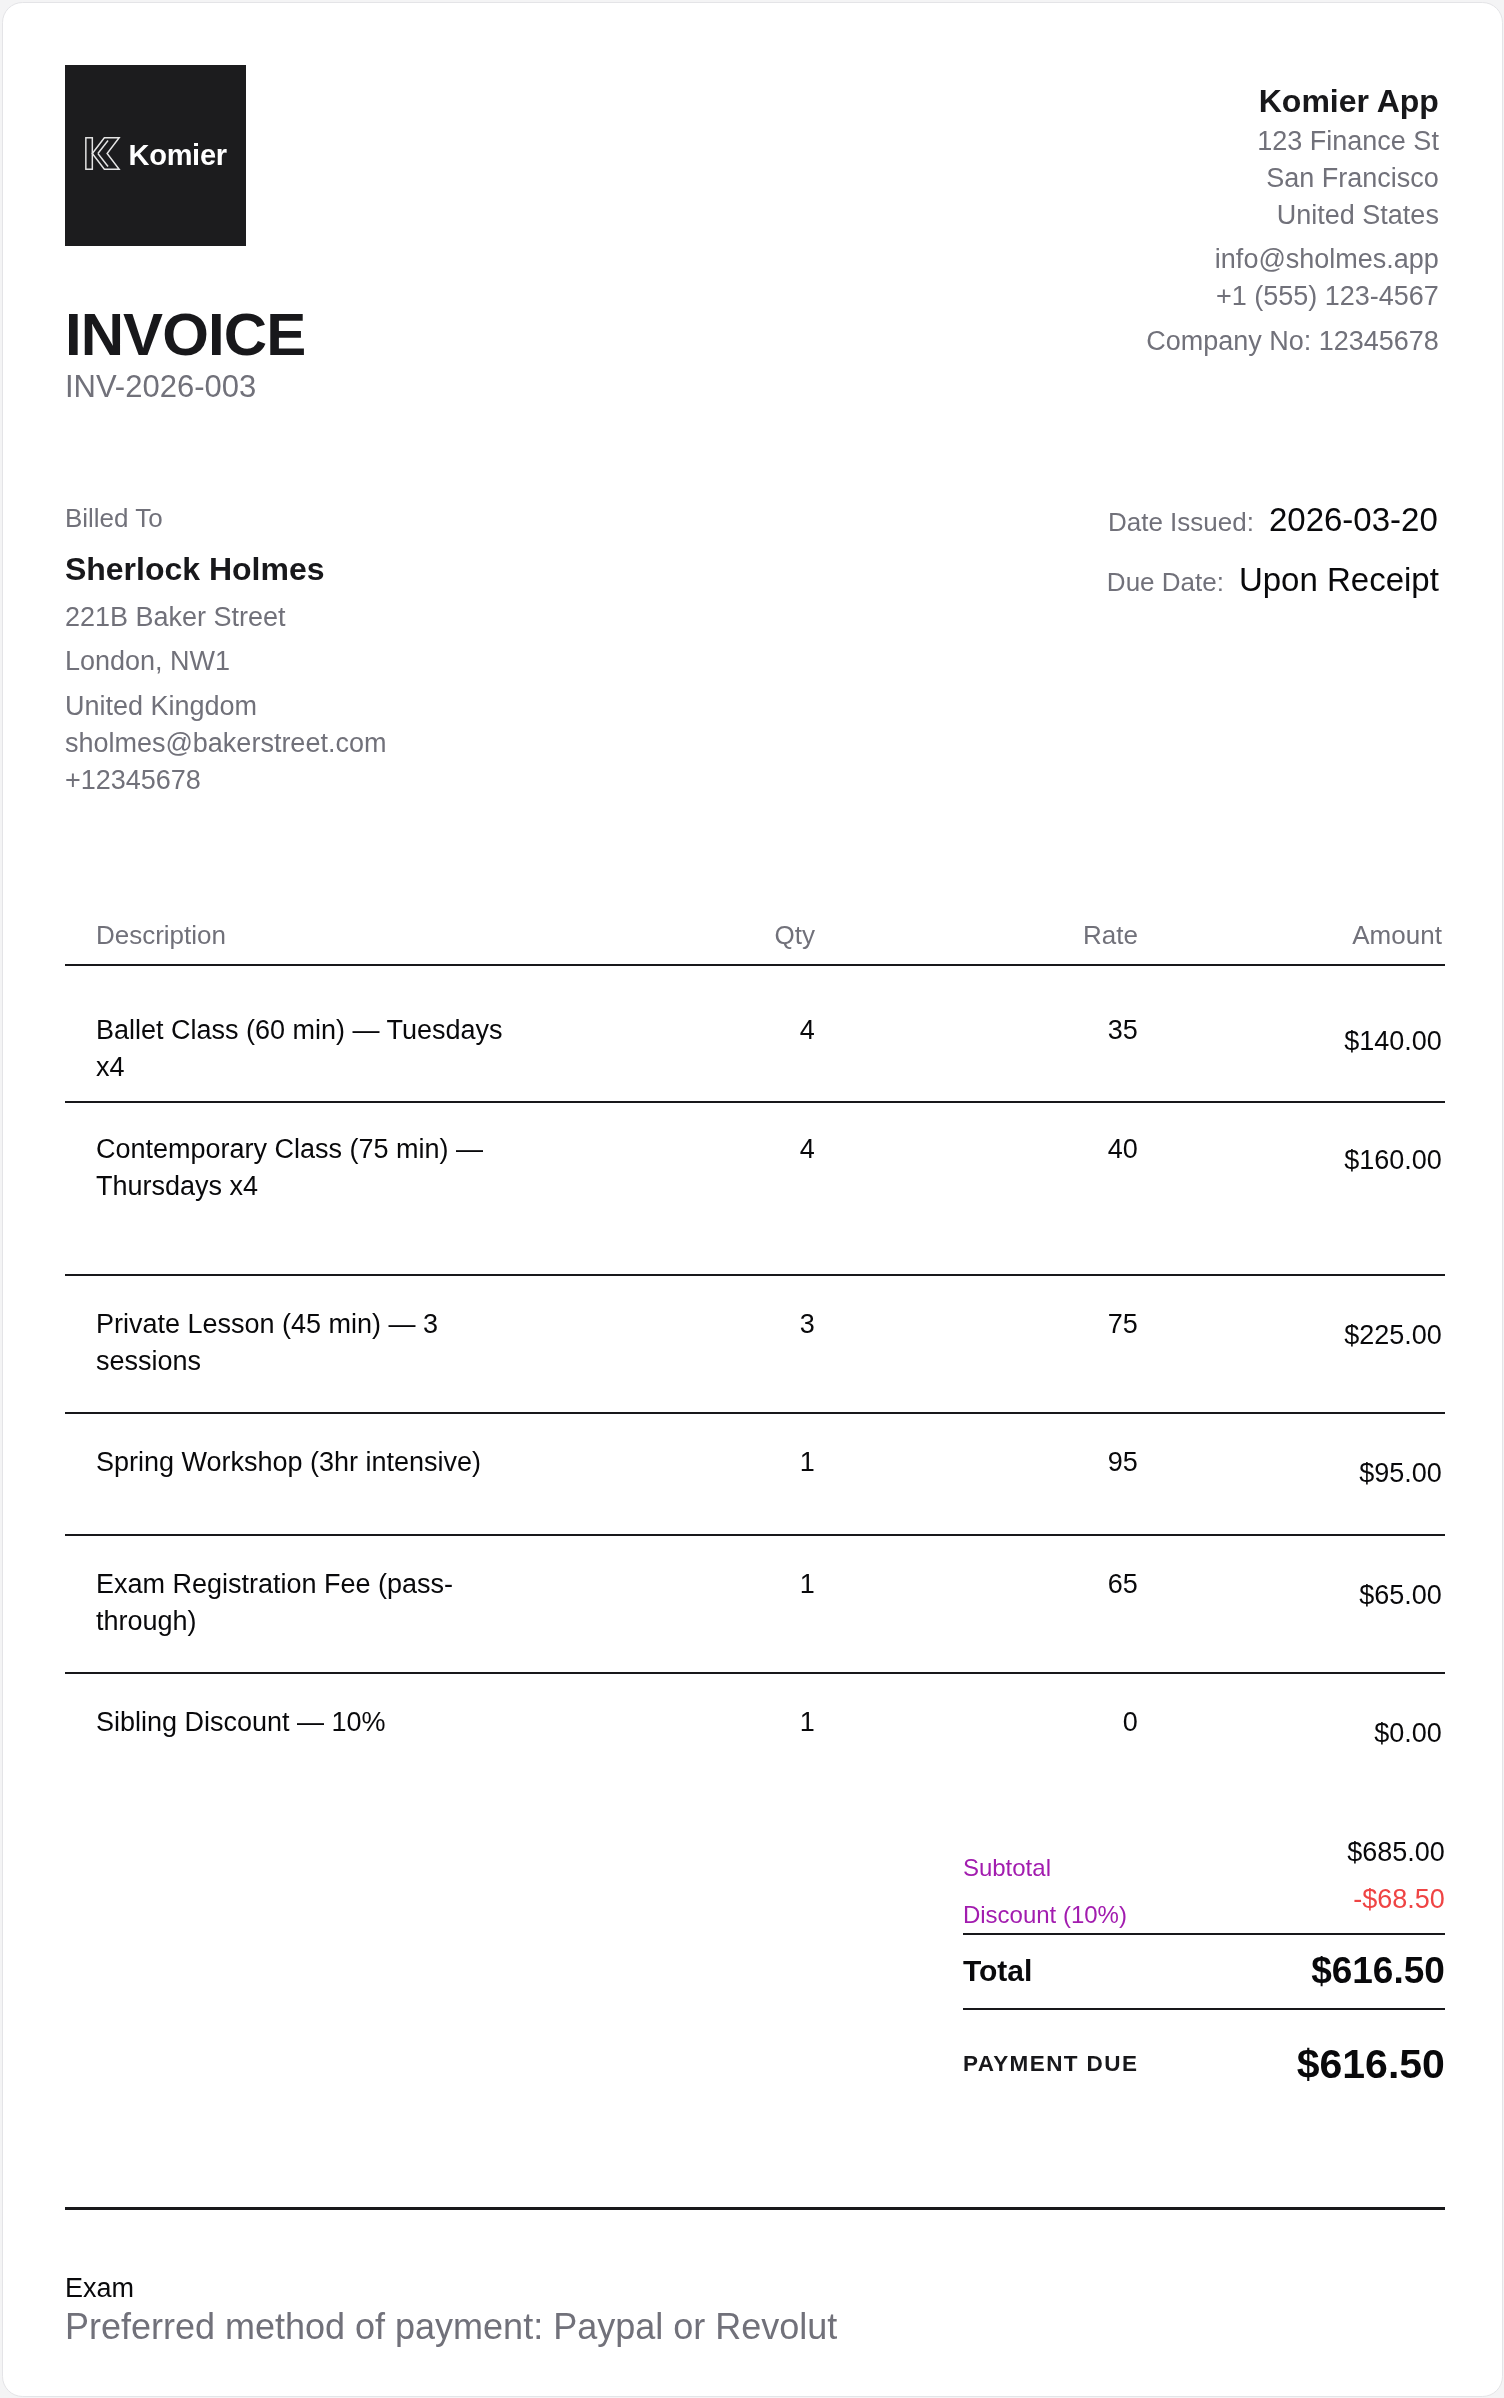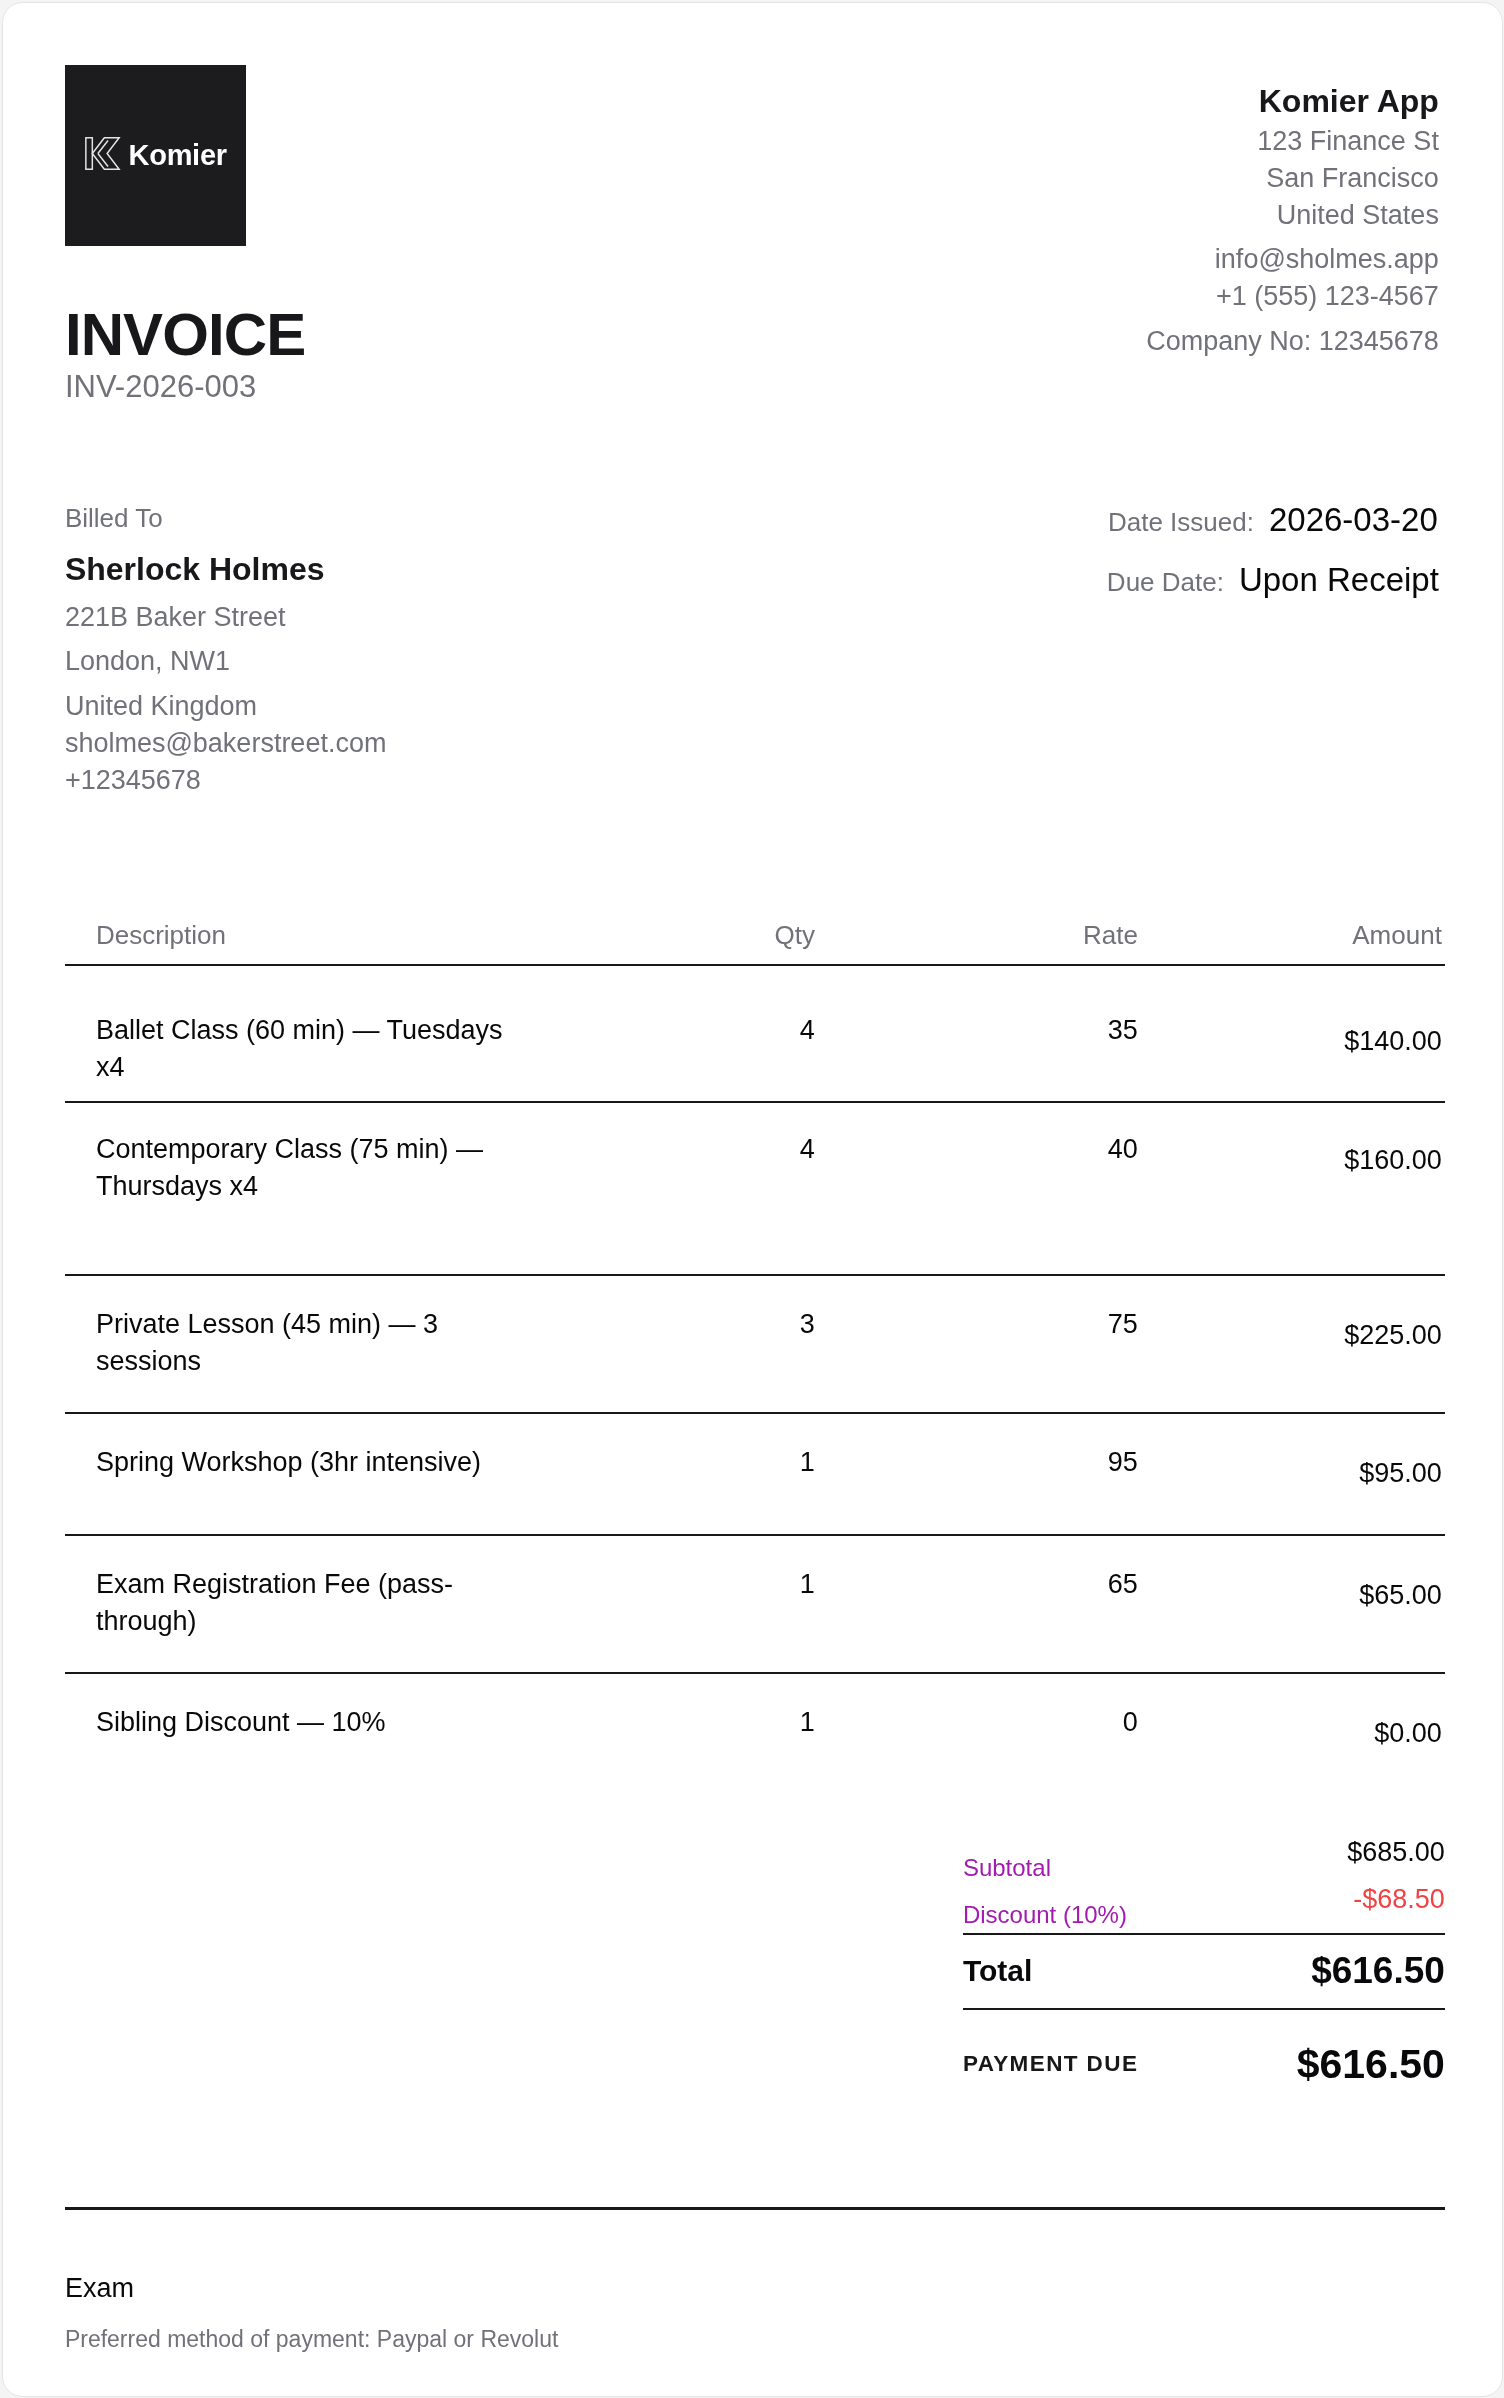--- a/index.html
+++ b/index.html
@@ -43,21 +43,21 @@
   .tot-label { font-size: 24px; color: #a21caf; margin-top: 32px; }
   .tot-val { font-size: 27px; color: #09090b; }
   .tot-neg { color: #ef4444; }
   .total-big { font-size: 30px; font-weight: 700; color: #09090b; }
   .total-big-val { font-size: 37px; font-weight: 700; color: #09090b; }
   .pay-label { font-size: 22.5px; font-weight: 700; letter-spacing: 1.4px; color: #18181b; }
   .pay-val { font-size: 41px; font-weight: 700; color: #09090b; }
   .divider { left: 62px; top: 2204px; width: 1380px; height: 2.8px; background: #18181b; }
   .notes { left: 62px; top: 2267px; }
   .notes .h { font-size: 27px; color: #09090b; line-height: 37px; }
-  .notes .t { font-size: 23px; color: #71717a; line-height: 37px; margin-top: 14px; }
+  .notes .t { font-size: 36px; color: #71717a; line-height: 37px; margin-top: 1px; }
 </style>
 </head>
 <body>
 
 <div class="card">
 
   <div class="abs title">INVOICE</div>
 
   <div class="abs logo">
     <span>

